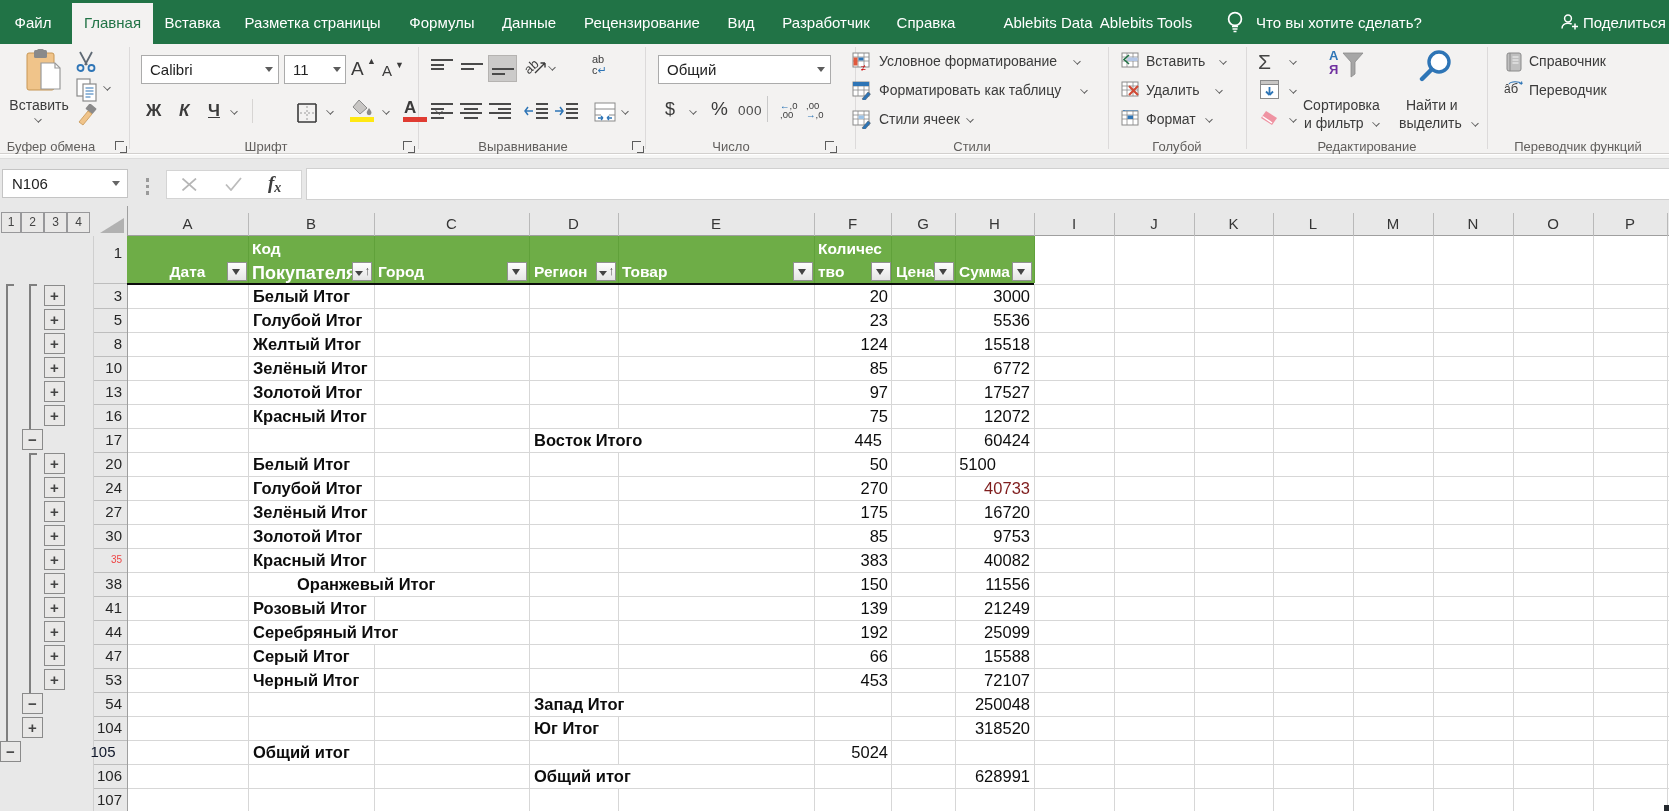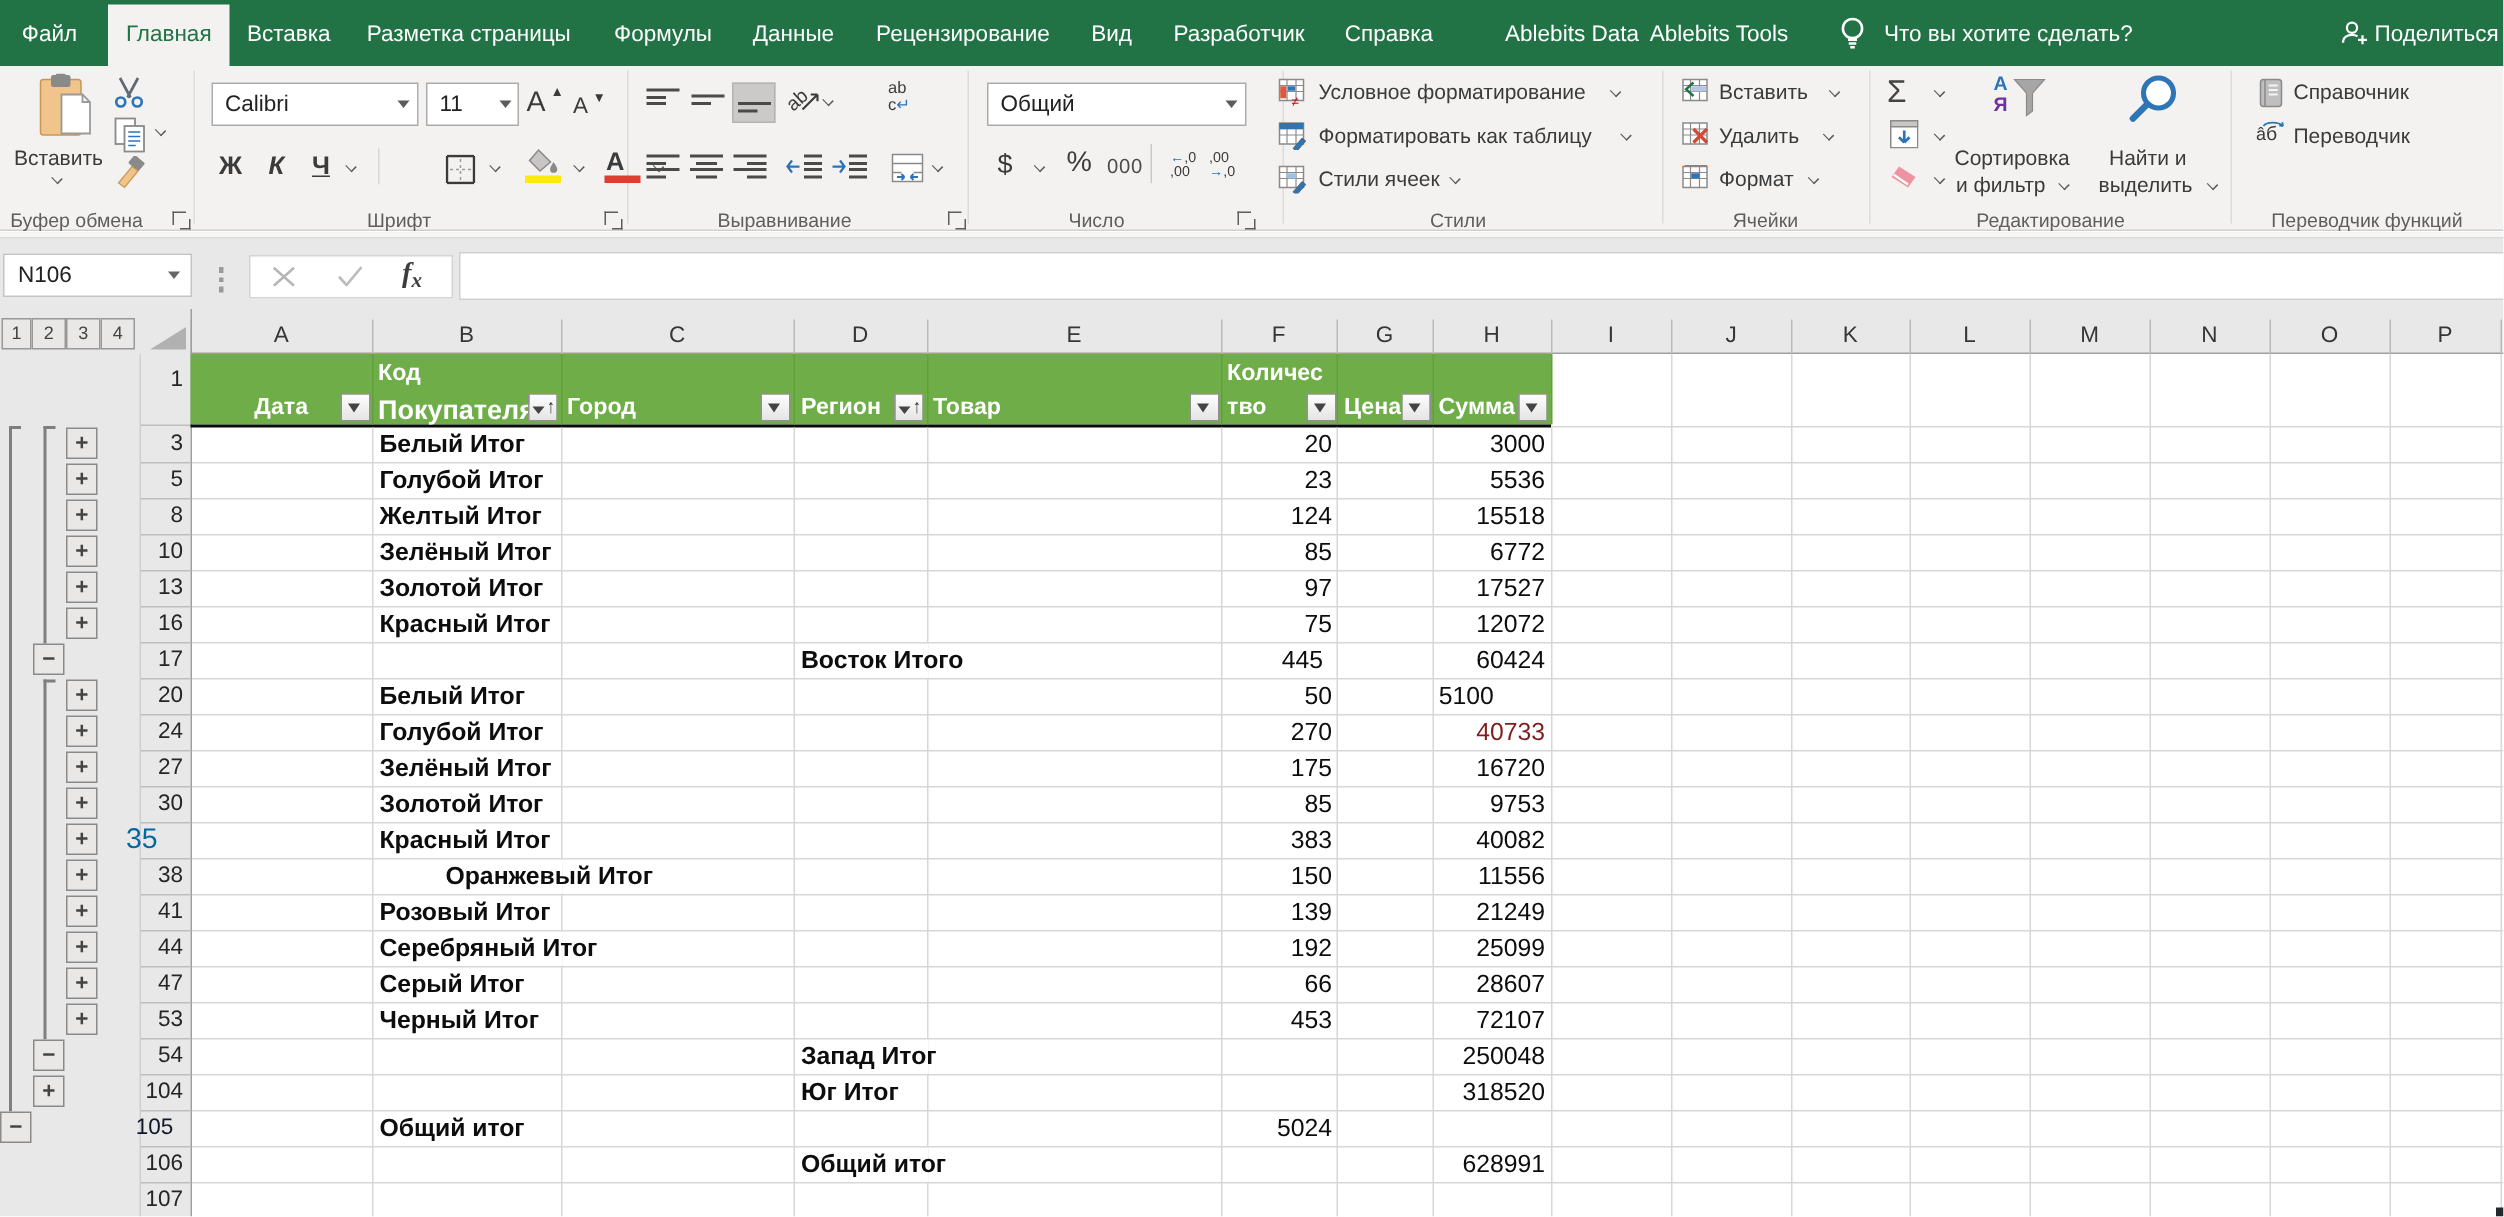--- a/index.html
+++ b/index.html
@@ -47,21 +47,21 @@
 <div class="ab gsep" style="left:645px;"></div>
 <div class="ab gsep" style="left:855px;"></div>
 <div class="ab gsep" style="left:1108px;"></div>
 <div class="ab gsep" style="left:1246px;"></div>
 <div class="ab gsep" style="left:1487px;"></div>
 <div class="ab lbl" style="left:-59px;top:139px;width:220px;">Буфер обмена</div>
 <div class="ab lbl" style="left:156px;top:139px;width:220px;">Шрифт</div>
 <div class="ab lbl" style="left:413px;top:139px;width:220px;">Выравнивание</div>
 <div class="ab lbl" style="left:621px;top:139px;width:220px;">Число</div>
 <div class="ab lbl" style="left:862px;top:139px;width:220px;">Стили</div>
-<div class="ab lbl" style="left:1067px;top:139px;width:220px;">Ячейки</div>
+<div class="ab lbl" style="left:1067px;top:139px;width:220px;">Голубой</div>
 <div class="ab lbl" style="left:1257px;top:139px;width:220px;">Редактирование</div>
 <div class="ab lbl" style="left:1468px;top:139px;width:220px;">Переводчик функций</div>
 <span class="ab dlg" style="left:115px;top:141px;"></span>
 <span class="ab dlg" style="left:403px;top:141px;"></span>
 <span class="ab dlg" style="left:632px;top:141px;"></span>
 <span class="ab dlg" style="left:825px;top:141px;"></span>
 <svg class="ab" style="left:23px;top:49px;" width="40" height="46" viewBox="0 0 40 46">
 <rect x="4" y="4" width="27" height="37" rx="2" fill="#f0c48a" stroke="#c79654" stroke-width="1"></rect>
 <rect x="11" y="1" width="13" height="8" rx="1.5" fill="#8a8a8a"></rect>
 <rect x="14" y="0" width="7" height="4" rx="1.5" fill="#8a8a8a"></rect>
@@ -318,21 +318,21 @@
 <div class="ab" style="left:84px;top:308px;width:38px;height:24px;font-size:15px;color:#262626;text-align:right;line-height:24px;">5</div>
 <div class="ab" style="left:84px;top:332px;width:38px;height:24px;font-size:15px;color:#262626;text-align:right;line-height:24px;">8</div>
 <div class="ab" style="left:84px;top:356px;width:38px;height:24px;font-size:15px;color:#262626;text-align:right;line-height:24px;">10</div>
 <div class="ab" style="left:84px;top:380px;width:38px;height:24px;font-size:15px;color:#262626;text-align:right;line-height:24px;">13</div>
 <div class="ab" style="left:84px;top:404px;width:38px;height:24px;font-size:15px;color:#262626;text-align:right;line-height:24px;">16</div>
 <div class="ab" style="left:84px;top:428px;width:38px;height:24px;font-size:15px;color:#262626;text-align:right;line-height:24px;">17</div>
 <div class="ab" style="left:84px;top:452px;width:38px;height:24px;font-size:15px;color:#262626;text-align:right;line-height:24px;">20</div>
 <div class="ab" style="left:84px;top:476px;width:38px;height:24px;font-size:15px;color:#262626;text-align:right;line-height:24px;">24</div>
 <div class="ab" style="left:84px;top:500px;width:38px;height:24px;font-size:15px;color:#262626;text-align:right;line-height:24px;">27</div>
 <div class="ab" style="left:84px;top:524px;width:38px;height:24px;font-size:15px;color:#262626;text-align:right;line-height:24px;">30</div>
-<div class="ab" style="left:84px;top:548px;width:38px;height:24px;font-size:19px;color:#0369a1;text-align:left;line-height:24px;">35</div>
+<div class="ab" style="left:84px;top:548px;width:38px;height:24px;font-size:10px;color:#ef4444;text-align:right;line-height:24px;">35</div>
 <div class="ab" style="left:84px;top:572px;width:38px;height:24px;font-size:15px;color:#262626;text-align:right;line-height:24px;">38</div>
 <div class="ab" style="left:84px;top:596px;width:38px;height:24px;font-size:15px;color:#262626;text-align:right;line-height:24px;">41</div>
 <div class="ab" style="left:84px;top:620px;width:38px;height:24px;font-size:15px;color:#262626;text-align:right;line-height:24px;">44</div>
 <div class="ab" style="left:84px;top:644px;width:38px;height:24px;font-size:15px;color:#262626;text-align:right;line-height:24px;">47</div>
 <div class="ab" style="left:84px;top:668px;width:38px;height:24px;font-size:15px;color:#262626;text-align:right;line-height:24px;">53</div>
 <div class="ab" style="left:84px;top:692px;width:38px;height:24px;font-size:15px;color:#262626;text-align:right;line-height:24px;">54</div>
 <div class="ab" style="left:84px;top:716px;width:38px;height:24px;font-size:15px;color:#262626;text-align:right;line-height:24px;">104</div>
 <div class="ab" style="left:84px;top:740px;width:38px;height:24px;font-size:15px;color:#0f172a;text-align:center;line-height:24px;">105</div>
 <div class="ab" style="left:84px;top:764px;width:38px;height:24px;font-size:15px;color:#262626;text-align:right;line-height:24px;">106</div>
 <div class="ab" style="left:84px;top:788px;width:38px;height:24px;font-size:15px;color:#262626;text-align:right;line-height:24px;">107</div>
@@ -505,21 +505,21 @@
 <div class="ab" style="left:789px;top:572px;width:99px;height:24px;line-height:24px;font-size:16.5px;color:#0d0d0d;text-align:right;">150</div>
 <div class="ab" style="left:925px;top:572px;width:105px;height:24px;line-height:24px;font-size:16.5px;color:#0d0d0d;text-align:right;">11556</div>
 <div class="ab" style="left:253px;top:596px;height:24px;line-height:24px;font-size:16.5px;font-weight:bold;color:#0d0d0d;white-space:nowrap;">Розовый Итог</div>
 <div class="ab" style="left:789px;top:596px;width:99px;height:24px;line-height:24px;font-size:16.5px;color:#0d0d0d;text-align:right;">139</div>
 <div class="ab" style="left:925px;top:596px;width:105px;height:24px;line-height:24px;font-size:16.5px;color:#0d0d0d;text-align:right;">21249</div>
 <div class="ab" style="left:253px;top:620px;height:24px;line-height:24px;font-size:16.5px;font-weight:bold;color:#0d0d0d;white-space:nowrap;">Серебряный Итог</div>
 <div class="ab" style="left:789px;top:620px;width:99px;height:24px;line-height:24px;font-size:16.5px;color:#0d0d0d;text-align:right;">192</div>
 <div class="ab" style="left:925px;top:620px;width:105px;height:24px;line-height:24px;font-size:16.5px;color:#0d0d0d;text-align:right;">25099</div>
 <div class="ab" style="left:253px;top:644px;height:24px;line-height:24px;font-size:16.5px;font-weight:bold;color:#0d0d0d;white-space:nowrap;">Серый Итог</div>
 <div class="ab" style="left:789px;top:644px;width:99px;height:24px;line-height:24px;font-size:16.5px;color:#0d0d0d;text-align:right;">66</div>
-<div class="ab" style="left:925px;top:644px;width:105px;height:24px;line-height:24px;font-size:16.5px;color:#0d0d0d;text-align:right;">28607</div>
+<div class="ab" style="left:925px;top:644px;width:105px;height:24px;line-height:24px;font-size:16.5px;color:#0d0d0d;text-align:right;">15588</div>
 <div class="ab" style="left:253px;top:668px;height:24px;line-height:24px;font-size:16.5px;font-weight:bold;color:#0d0d0d;white-space:nowrap;">Черный Итог</div>
 <div class="ab" style="left:789px;top:668px;width:99px;height:24px;line-height:24px;font-size:16.5px;color:#0d0d0d;text-align:right;">453</div>
 <div class="ab" style="left:925px;top:668px;width:105px;height:24px;line-height:24px;font-size:16.5px;color:#0d0d0d;text-align:right;">72107</div>
 <div class="ab" style="left:534px;top:692px;height:24px;line-height:24px;font-size:16.5px;font-weight:bold;color:#0d0d0d;white-space:nowrap;">Запад Итог</div>
 <div class="ab" style="left:925px;top:692px;width:105px;height:24px;line-height:24px;font-size:16.5px;color:#0d0d0d;text-align:right;">250048</div>
 <div class="ab" style="left:534px;top:716px;height:24px;line-height:24px;font-size:16.5px;font-weight:bold;color:#0d0d0d;white-space:nowrap;">Юг Итог</div>
 <div class="ab" style="left:925px;top:716px;width:105px;height:24px;line-height:24px;font-size:16.5px;color:#0d0d0d;text-align:right;">318520</div>
 <div class="ab" style="left:253px;top:740px;height:24px;line-height:24px;font-size:16.5px;font-weight:bold;color:#0d0d0d;white-space:nowrap;">Общий итог</div>
 <div class="ab" style="left:789px;top:740px;width:99px;height:24px;line-height:24px;font-size:16.5px;color:#0d0d0d;text-align:right;">5024</div>
 <div class="ab" style="left:534px;top:764px;height:24px;line-height:24px;font-size:16.5px;font-weight:bold;color:#0d0d0d;white-space:nowrap;">Общий итог</div>

